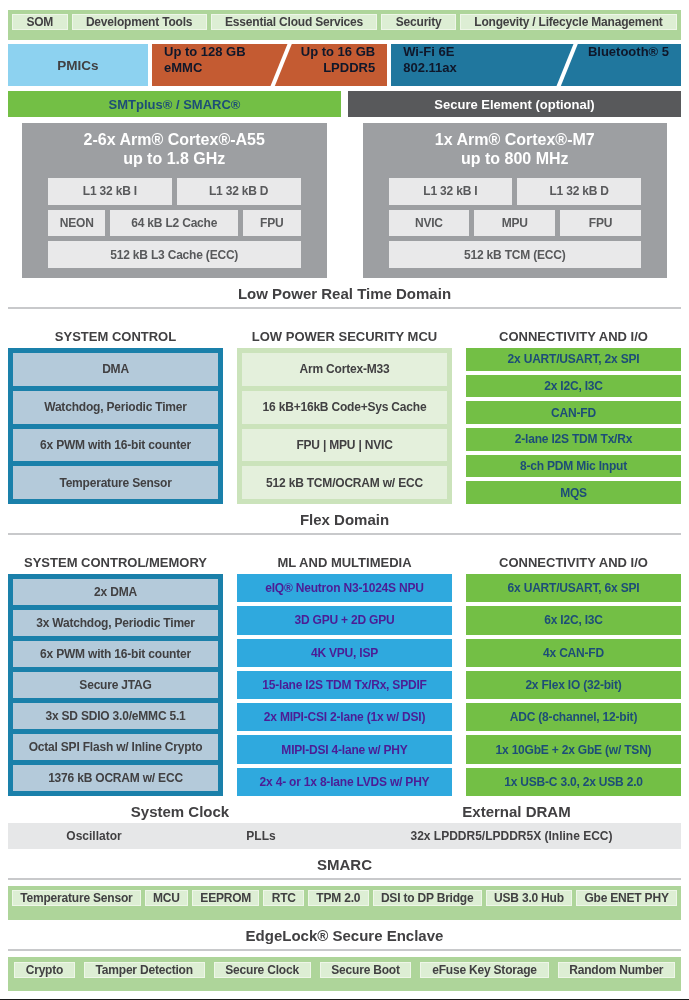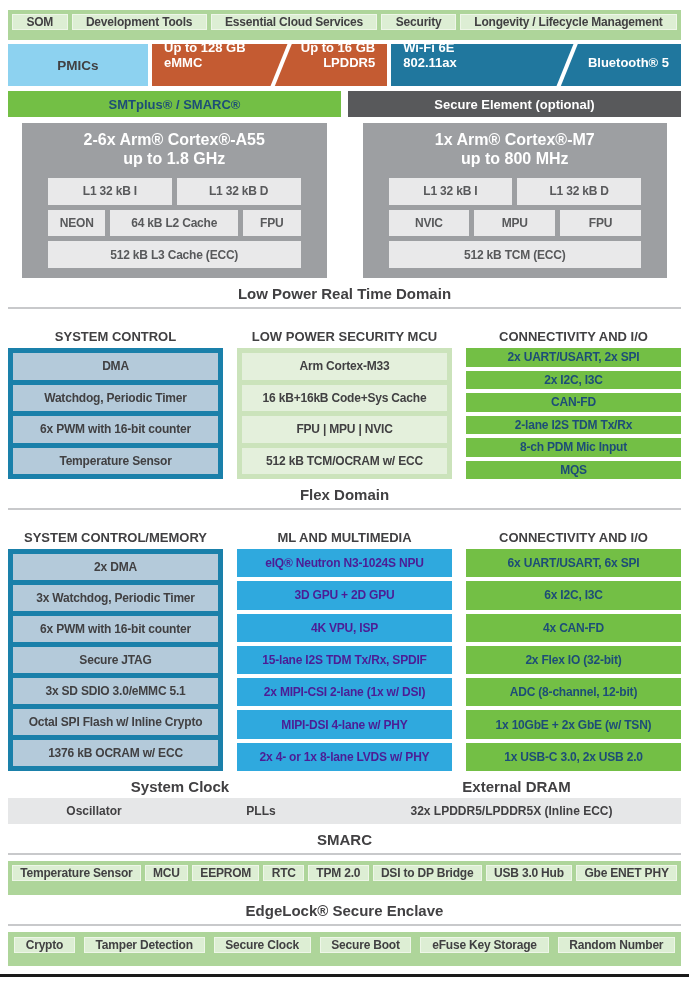--- a/index.html
+++ b/index.html
@@ -30,22 +30,22 @@
   .edge-bar .bar-cell { padding: 0 7px; }
 
   
   .hw-row { margin: 4px 8px 0; height: 42px; display: flex; gap: 4px; }
   .pmics {
     flex: 0 0 140px; background: var(--light_blue, #8dd2f0);
     display: flex; align-items: center; justify-content: center;
     font-weight: 700; font-size: 13.5px;
   }
   .split {
-    position: relative; overflow: hidden; display: flex; align-items: flex-end;
-    justify-content: space-between; padding: 15px 12px; color: #ffffff;
+    position: relative; overflow: hidden; display: flex; align-items: flex-start;
+    justify-content: space-between; padding: 0 12px; color: #0f172a;
     font-weight: 700; font-size: 13px; line-height: 1.2;
   }
   .split.orange { flex: 232 1 0; background: var(--orange, #c45b32); }
   .split.teal   { flex: 292 1 0; background: var(--teal, #20779e); }
   .split-left span, .split-right span { display: block; }
   .split-right { text-align: right; }
   .slash {
     position: absolute; top: -20%; bottom: -20%; width: 4px; background: #fff;
     transform: rotate(22deg);
   }
@@ -89,21 +89,21 @@
     line-height: 17px; color: var(--dark_text, #414042);
   }
   .divider { height: 2px; background: var(--divider, #c8c9cb); margin: 5px 8px 0; }
 
   .col-headers {
     margin: 20px 8px 0; display: grid; grid-template-columns: repeat(3, 1fr); gap: 14px;
     font-weight: 700; font-size: 13px; line-height: 15px; text-align: center;
     color: var(--dark_text, #414042);
   }
   .cols { margin: 4px 8px 0; display: grid; grid-template-columns: repeat(3, 1fr); gap: 14px; }
-  .lp-cols { height: 131px; }
+  .lp-cols { height: 156px; }
   .flex-cols { height: 222px; }
 
   .teal-box {
     background: var(--teal_border, #1a80aa); padding: 5px;
     display: flex; flex-direction: column; gap: 5px;
   }
   .green-box {
     background: var(--green_container, #cbe3bb); padding: 5px;
     display: flex; flex-direction: column; gap: 5px;
   }

